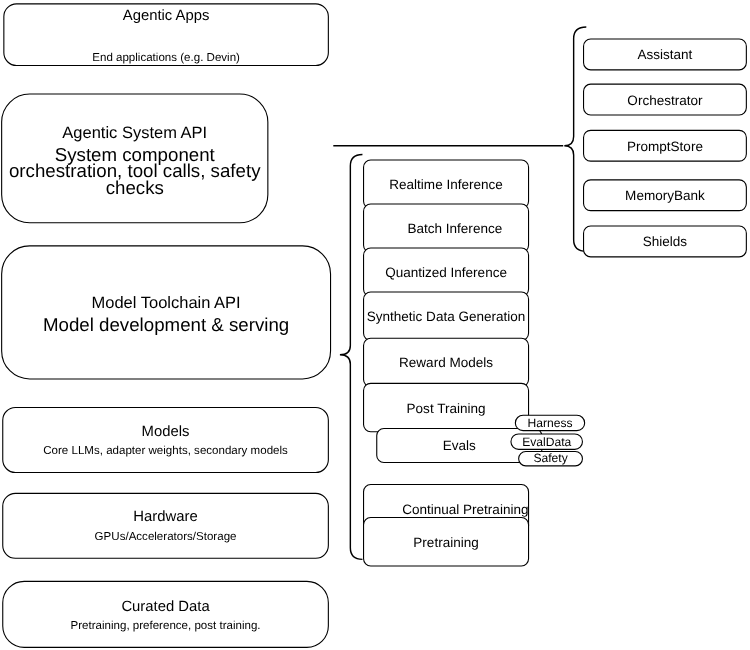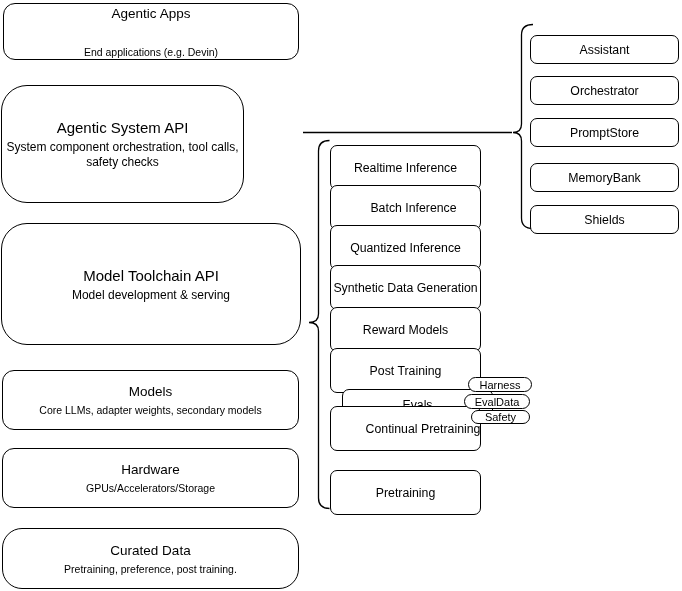--- a/index.html
+++ b/index.html
@@ -18,38 +18,38 @@
     position:absolute;
     background:#fff;
     border:1.3px solid #000;
     display:flex;flex-direction:column;align-items:center;justify-content:center;
     text-align:center;
     box-sizing:border-box;
   }
   .lbox .title{font-size:13.5px;line-height:17px;}
   .lbox .subtitle{font-size:10.5px;line-height:14px;margin-top:3px;}
   .lbox.big .title{font-size:15px;line-height:19px;}
-  .lbox.big .subtitle{font-size:12px;line-height:15px;}
+  .lbox.big .subtitle{font-size:17px;line-height:15px;}
   .b1{left:3px;top:3px;width:296px;height:57px;border-radius:12px;gap:20px;}
   .b2{left:1px;top:85px;width:243px;height:118px;border-radius:26px;}
   .b3{left:1px;top:223px;width:300px;height:122px;border-radius:26px;}
   .b4{left:2px;top:370px;width:297px;height:60px;border-radius:12px;}
   .b5{left:2px;top:448px;width:297px;height:60px;border-radius:12px;}
   .b6{left:2px;top:528px;width:297px;height:61px;border-radius:20px;}
 
   
   .mbox{
     position:absolute;left:330px;width:151px;height:45px;
     background:#fff;border:1.3px solid #000;border-radius:7px;
     display:flex;align-items:center;justify-content:center;
     font-size:12.3px;white-space:nowrap;box-sizing:border-box;
   }
   .m1{top:145px;} .m2{top:185px;padding-left:16px;} .m3{top:225px;} .m4{top:265px;}
   .m5{top:307px;} .m6{top:348px;} .m7{top:389px;height:32px;margin-left:12px;}
-  .m8{top:406px;padding-left:35px;} .m9{top:470px;}
+  .m8{top:440px;padding-left:35px;} .m9{top:470px;}
 
   
   .pill{
     position:absolute;
     background:#fff;border:1.3px solid #000;border-radius:9px;
     display:flex;align-items:center;justify-content:center;
     font-size:11px;white-space:nowrap;box-sizing:border-box;
     z-index:3;
   }
   .p1{left:468px;top:377px;width:64px;height:15px;}

